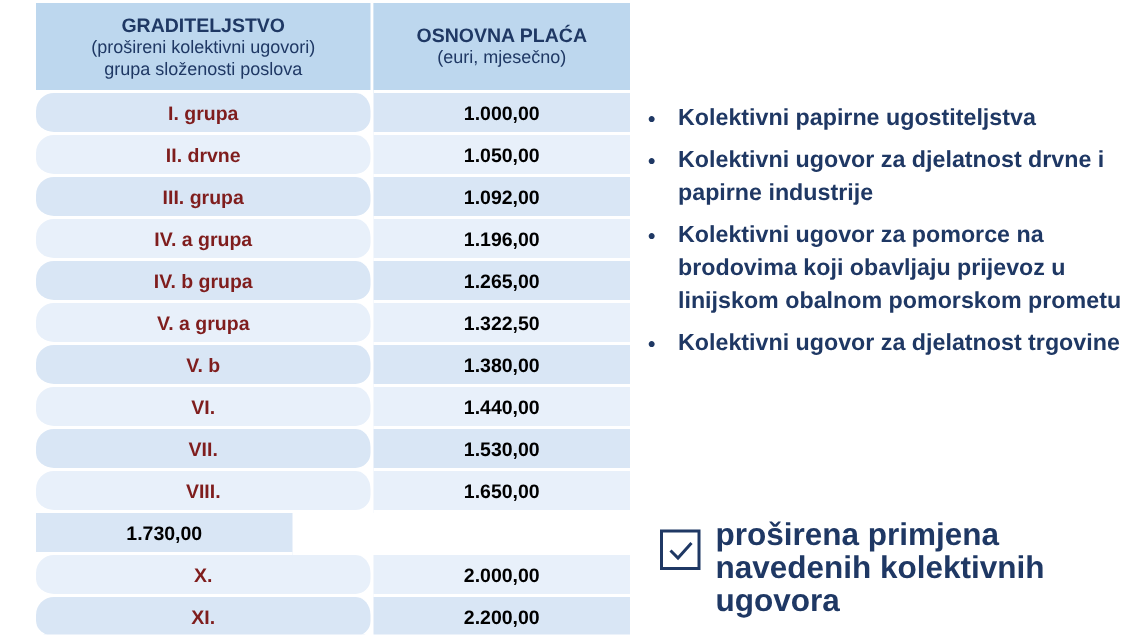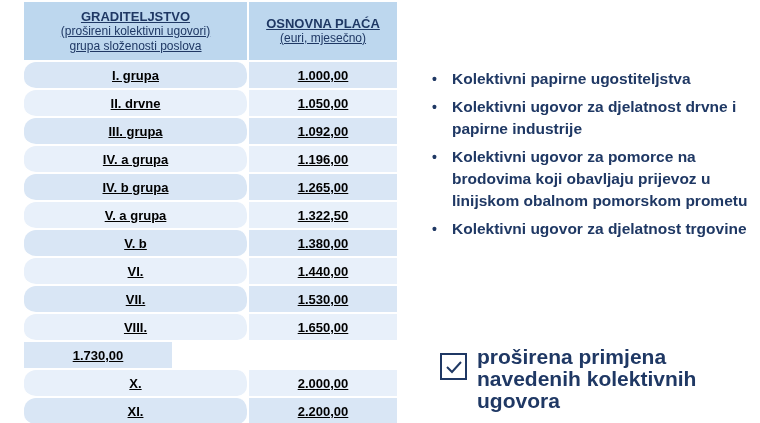--- a/index.html
+++ b/index.html
@@ -7,31 +7,31 @@
     width:760px; height:423px; background:#ffffff; position:relative; overflow:hidden;
     font-family: "Liberation Sans", "DejaVu Sans", sans-serif;
   }
   .table {
     position:absolute; left:24px; top:2px; width:396px;
     border-collapse:collapse;
   }
   .row { display:flex; }
   .cell {
     box-sizing:border-box; display:flex; align-items:center; justify-content:center;
-    text-align:left; border-right:2px solid #ffffff; border-bottom:2px solid #ffffff;text-decoration:underline;
+    text-align:left; border-right:2px solid #ffffff; border-bottom:2px solid #ffffff;
   }
   .c1 { width:225px; }
-  .c2 { width:148px; border-right:none; }
+  .c2 { width:171px; border-right:none; }
   .hdr .cell { background:#bdd7ee; height:60px; color:#1f3864; flex-direction:column; line-height:15px; }
   .hdr .title { font-weight:bold; font-size:13px; }
   .hdr .sub { font-size:12px; }
   .body-row .cell { height:28px; font-size:13px; font-weight:bold; }
   .body-row.odd .cell { background:#d9e6f5; }
   .body-row.even .cell { background:#e8f0fa; }
-  .body-row .c1 { color:#000000;border-radius:12px; }
+  .body-row .c1 { color:#7f1d1d;border-radius:12px; }
   .body-row .c2 { color:#000000; }
 
   .bullets {
     position:absolute; left:430px; top:68px; width:320px; margin:0; padding:0; list-style:none;
     color:#1f3864; font-weight:bold; font-size:15.5px; line-height:22px;
   }
   .bullets li { position:relative; padding-left:22px; margin-bottom:6px; }
   .bullets .dot {
     position:absolute; left:2px; top:0; font-size:14px;
   }

